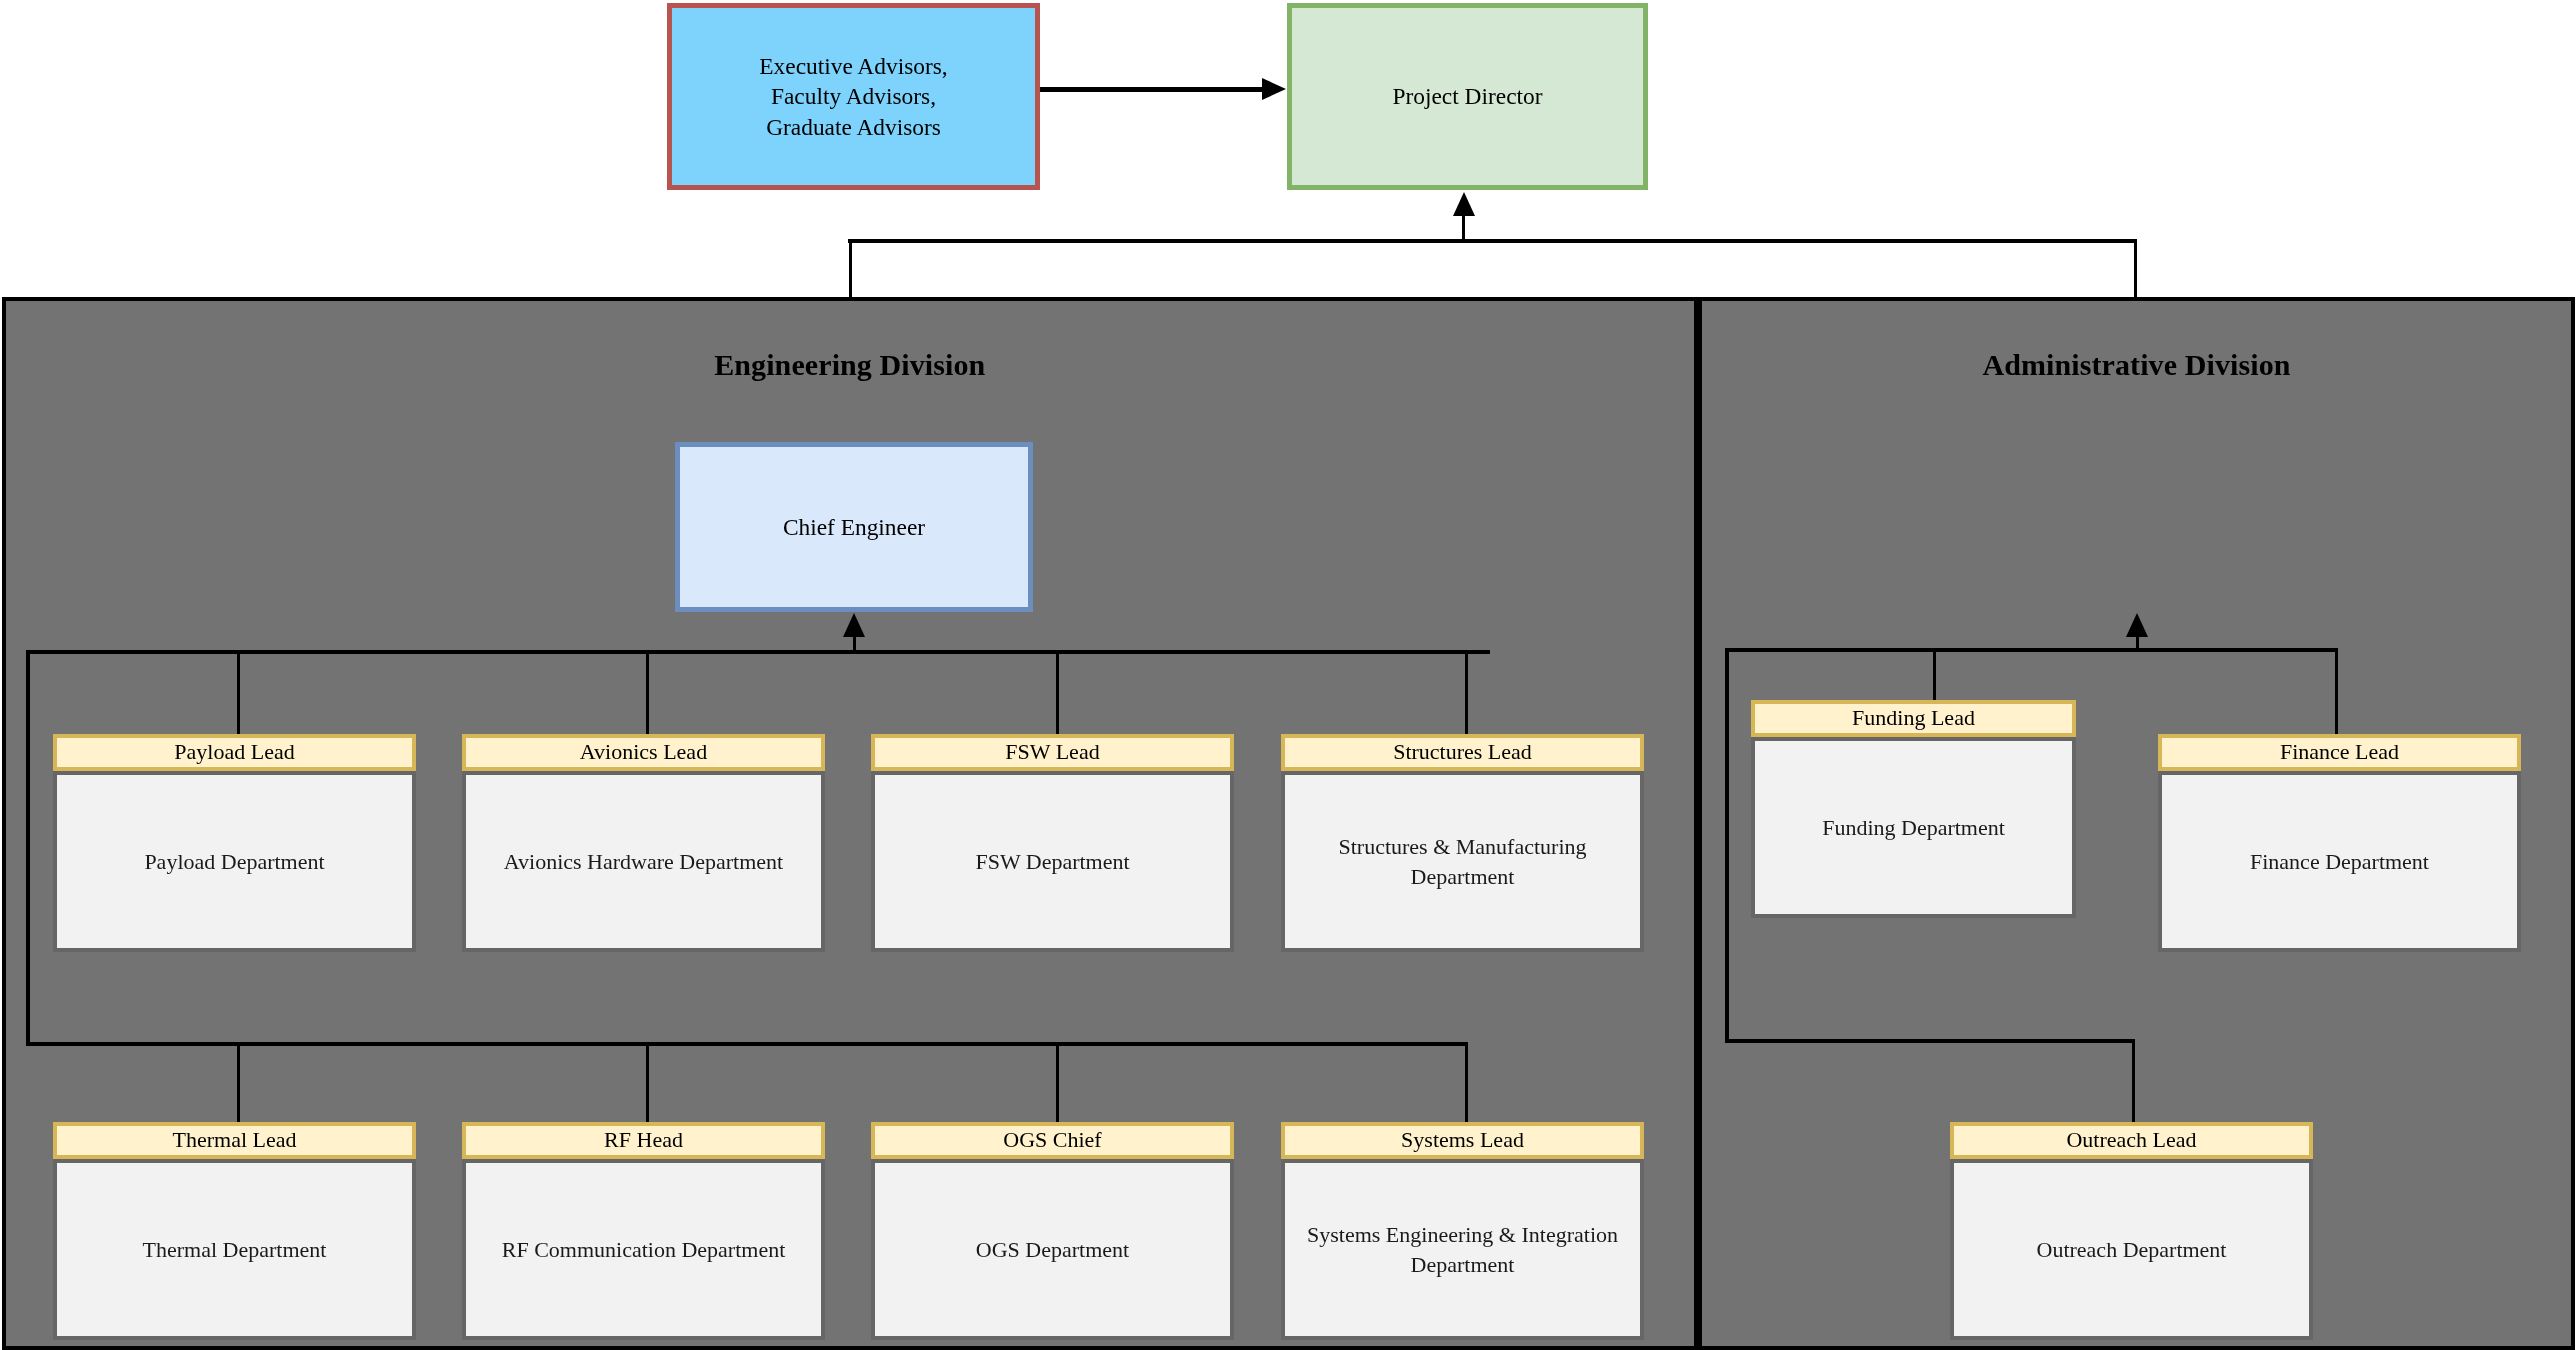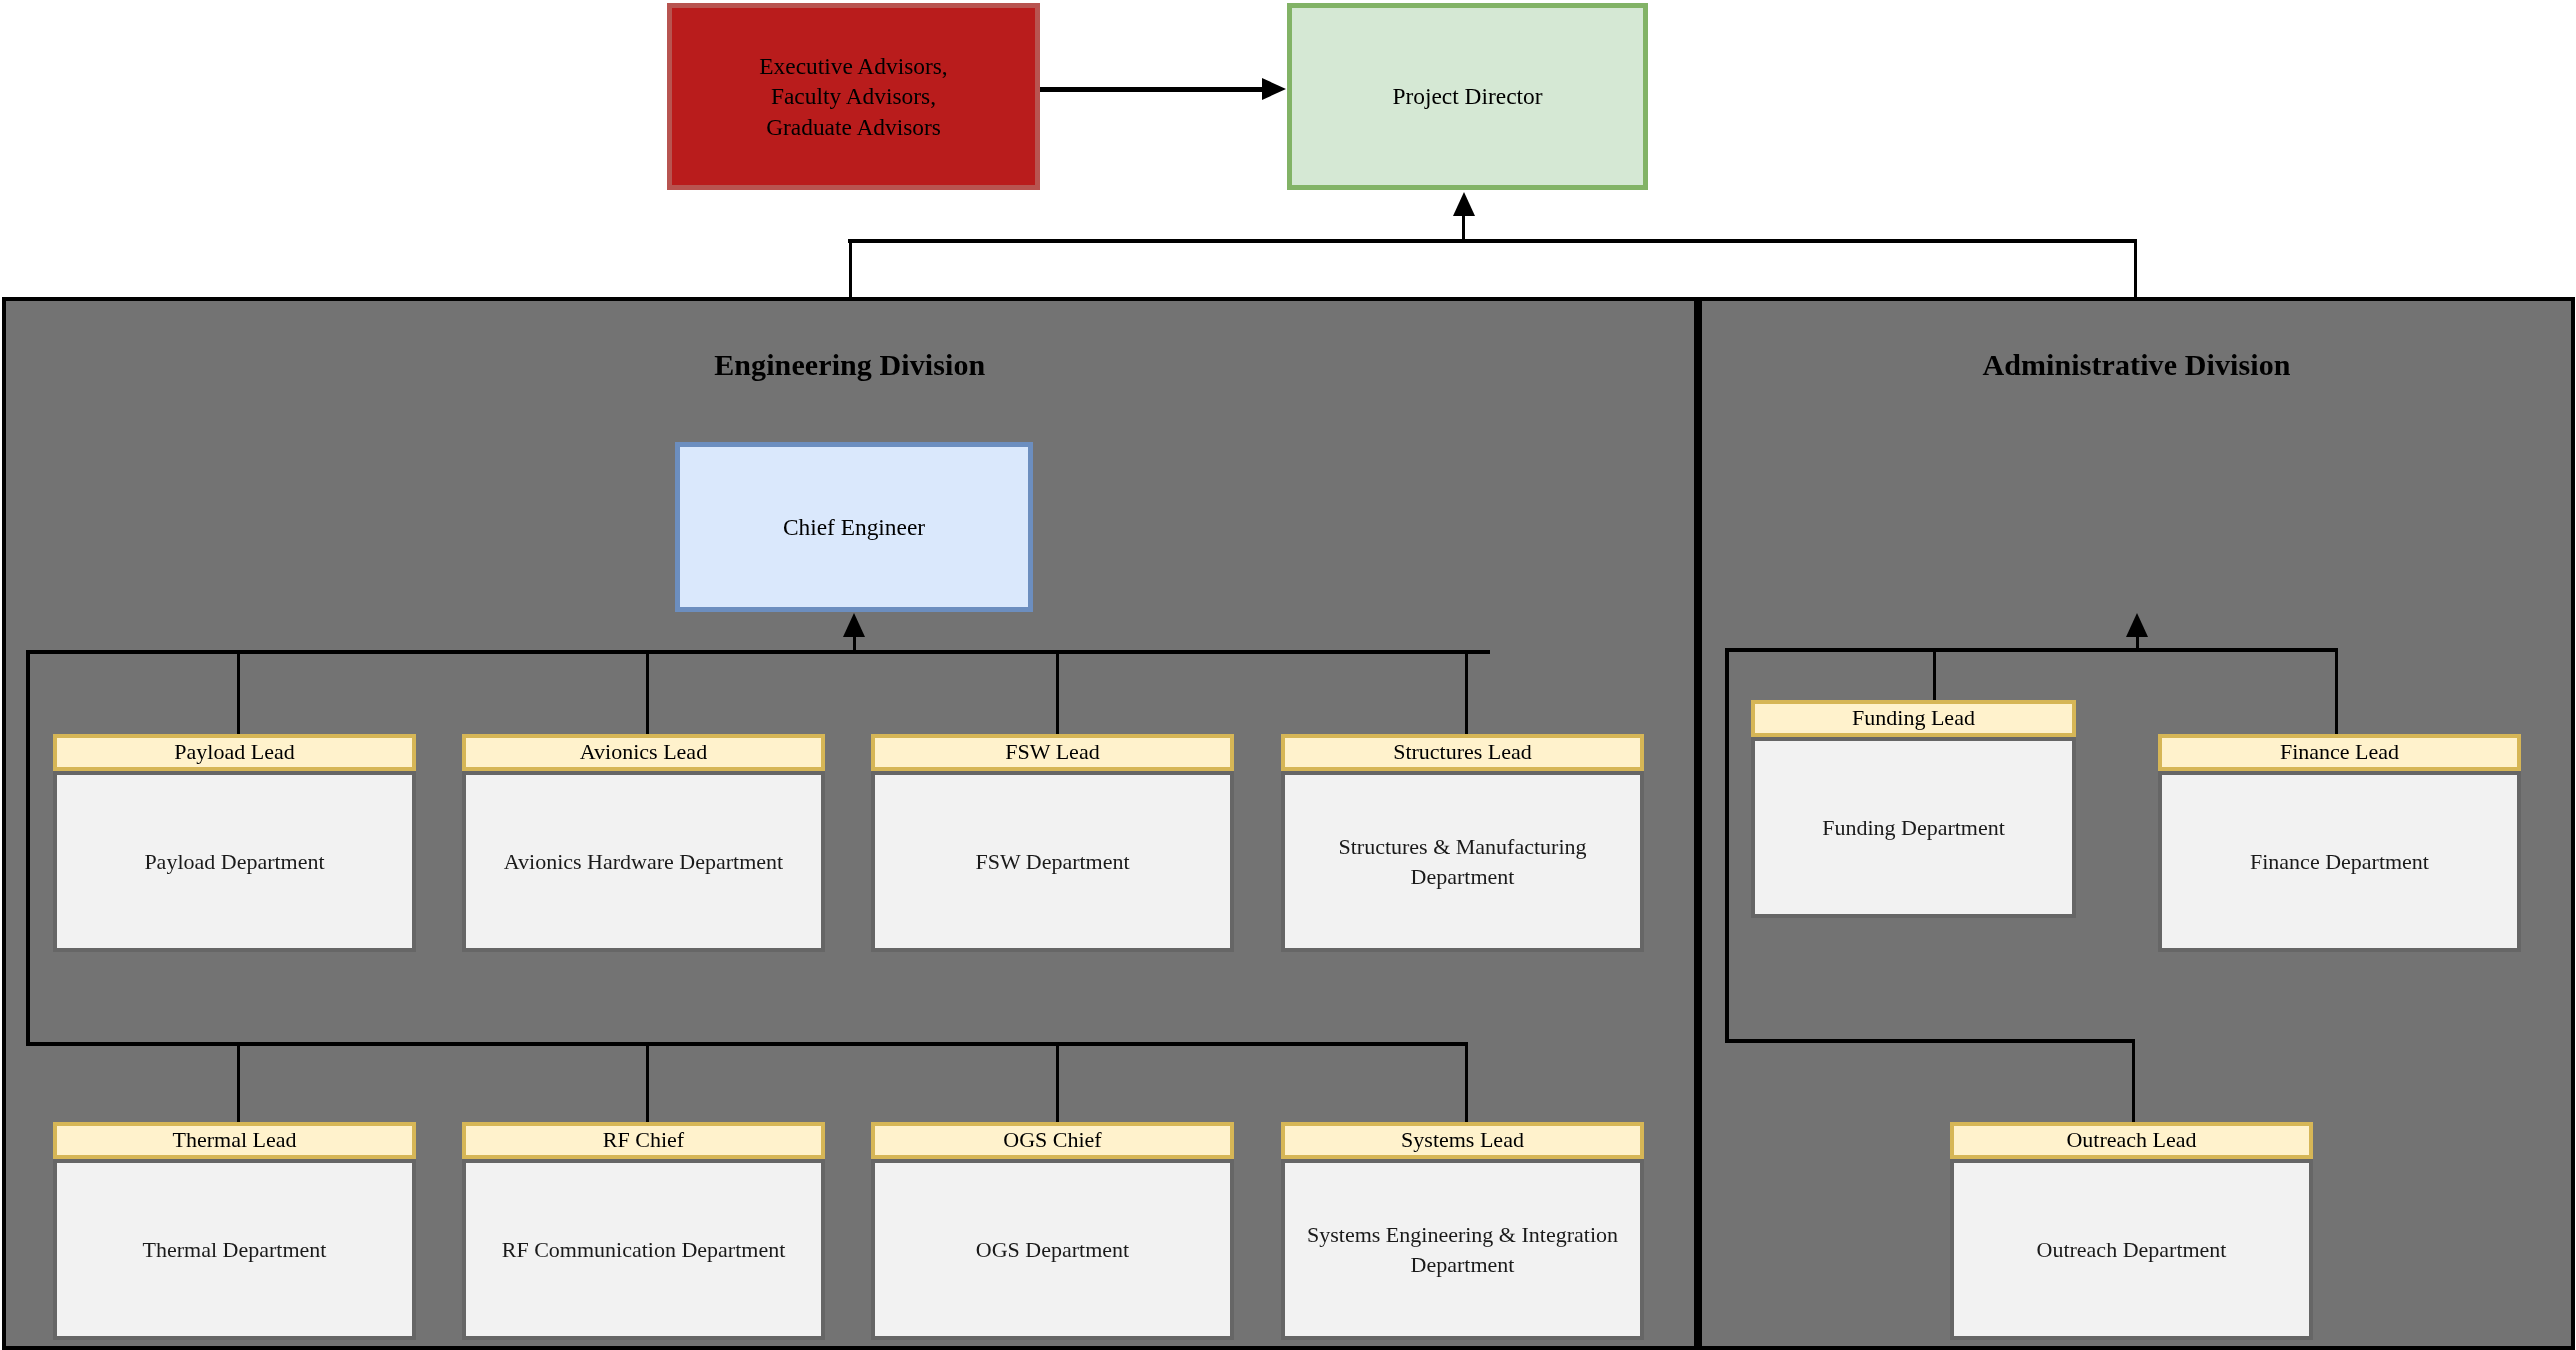--- a/index.html
+++ b/index.html
@@ -6,21 +6,21 @@
   body{width:2576px;height:1351px;position:relative;overflow:hidden;
        font-family:"Liberation Serif","DejaVu Serif",serif;color:#000;}
   .stage{position:absolute;left:0;top:0;width:2576px;height:1351px;}
 
   
   .abs{position:absolute;box-sizing:border-box;}
 
   
   .topbox{display:flex;align-items:center;justify-content:center;text-align:center;
           line-height:1.30;font-size:23.4px;}
-  .box-advisors{background:#b91c1c;border:5.3px solid #b85450;justify-content:center;}
+  .box-advisors{background:#7dd3fc;border:5.3px solid #b85450;justify-content:center;}
   .box-director{background:#d5e8d4;border:5.3px solid #82b366;}
   .box-blue{background:#dae8fc;border:5.3px solid #6c8ebf;}
 
   
   .division{border:4.1px solid #000000;background:#737373;}
   .division-title{position:absolute;left:0;right:0;text-align:center;
                   font-weight:bold;font-size:30px;letter-spacing:0.1px;}
 
   
   .lead-unit{position:absolute;}
@@ -135,21 +135,21 @@
     <div class="lead-head">
       <span>Thermal Lead</span>
       </div>
     <div class="lead-dept" style="height:181px;">
       <span>Thermal Department</span>
       </div>
   </div>
 
   <div class="lead-unit" style="left:462px;top:1122px;width:363px;">
     <div class="lead-head">
-      <span>RF Chief</span>
+      <span>RF Head</span>
       </div>
     <div class="lead-dept" style="height:181px;">
       <span>RF Communication Department</span>
       </div>
   </div>
 
   <div class="lead-unit" style="left:871px;top:1122px;width:363px;">
     <div class="lead-head">
       <span>OGS Chief</span>
       </div>

